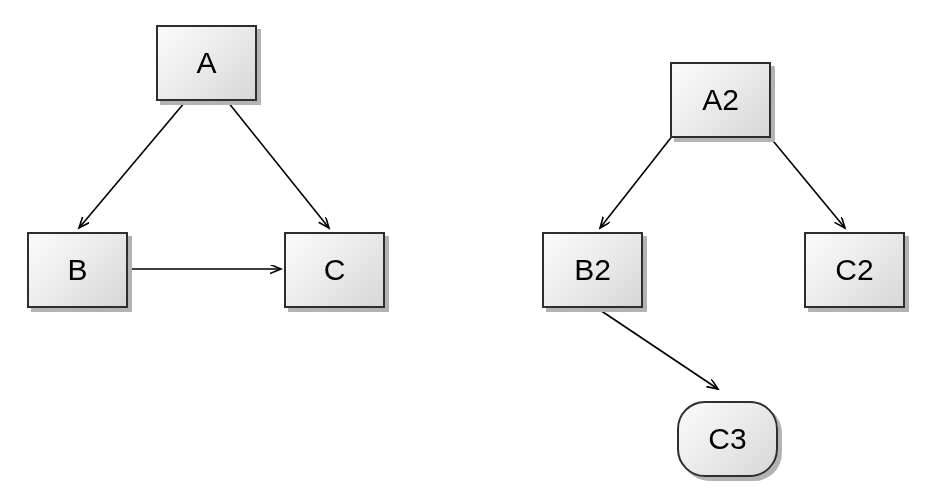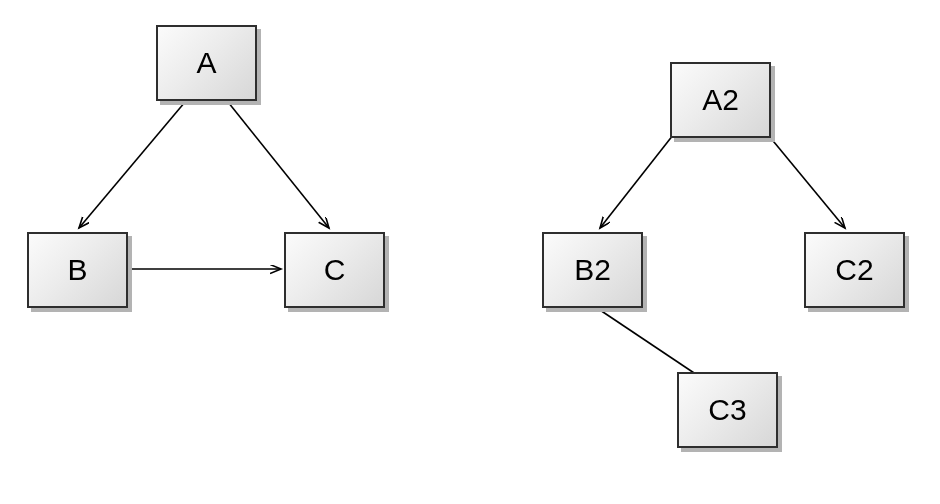--- a/index.html
+++ b/index.html
@@ -45,21 +45,21 @@
     user-select: none;
   }
   
   .pos-A  { left: 156px; top: 25px;  }
   .pos-B  { left: 27px;  top: 232px; }
   .pos-C  { left: 284px; top: 232px; }
   
   .pos-A2 { left: 670px; top: 25px; margin-top: 37px;  }
   .pos-B2 { left: 542px; top: 232px; }
   .pos-C2 { left: 804px; top: 232px; }
-  .pos-C3 { left: 677px; top: 372px; }
+  .pos-C3 { left: 677px; top: 401px; border-radius: 28px; }
 </style>
 </head>
 <body>
 
 <div class="canvas">
 
   <svg class="edge-layer" viewBox="0 0 940 504" xmlns="http://www.w3.org/2000/svg">
     <defs>
       <marker id="arrow" markerUnits="userSpaceOnUse" markerWidth="16" markerHeight="14" refX="11" refY="4.5" orient="auto">
         <path d="M0,0 L11,4.5 L0,9" fill="none" stroke="#000000" stroke-width="1.6"></path>

